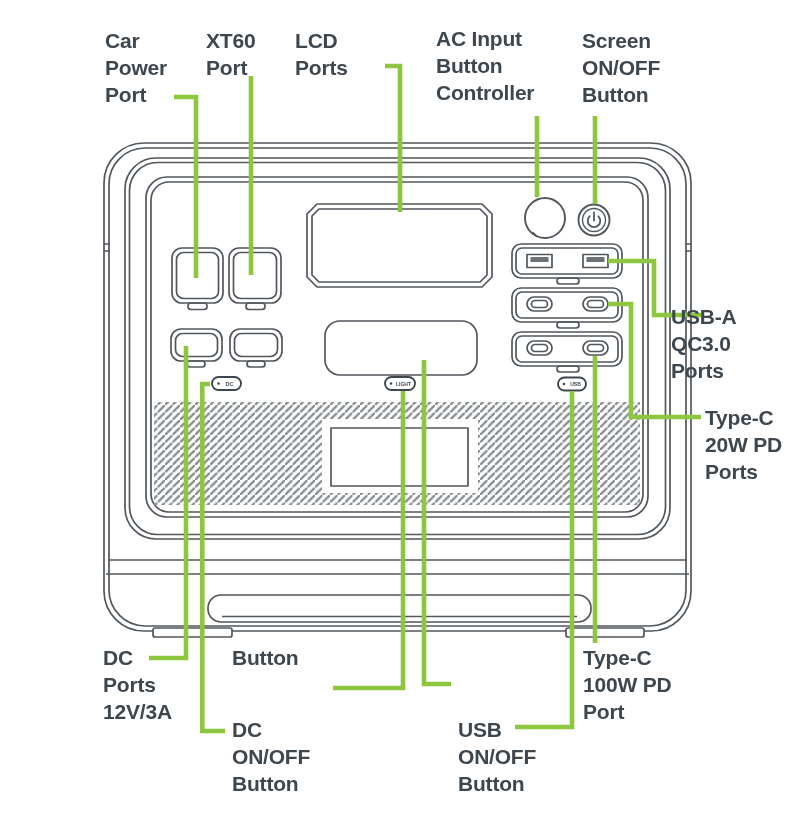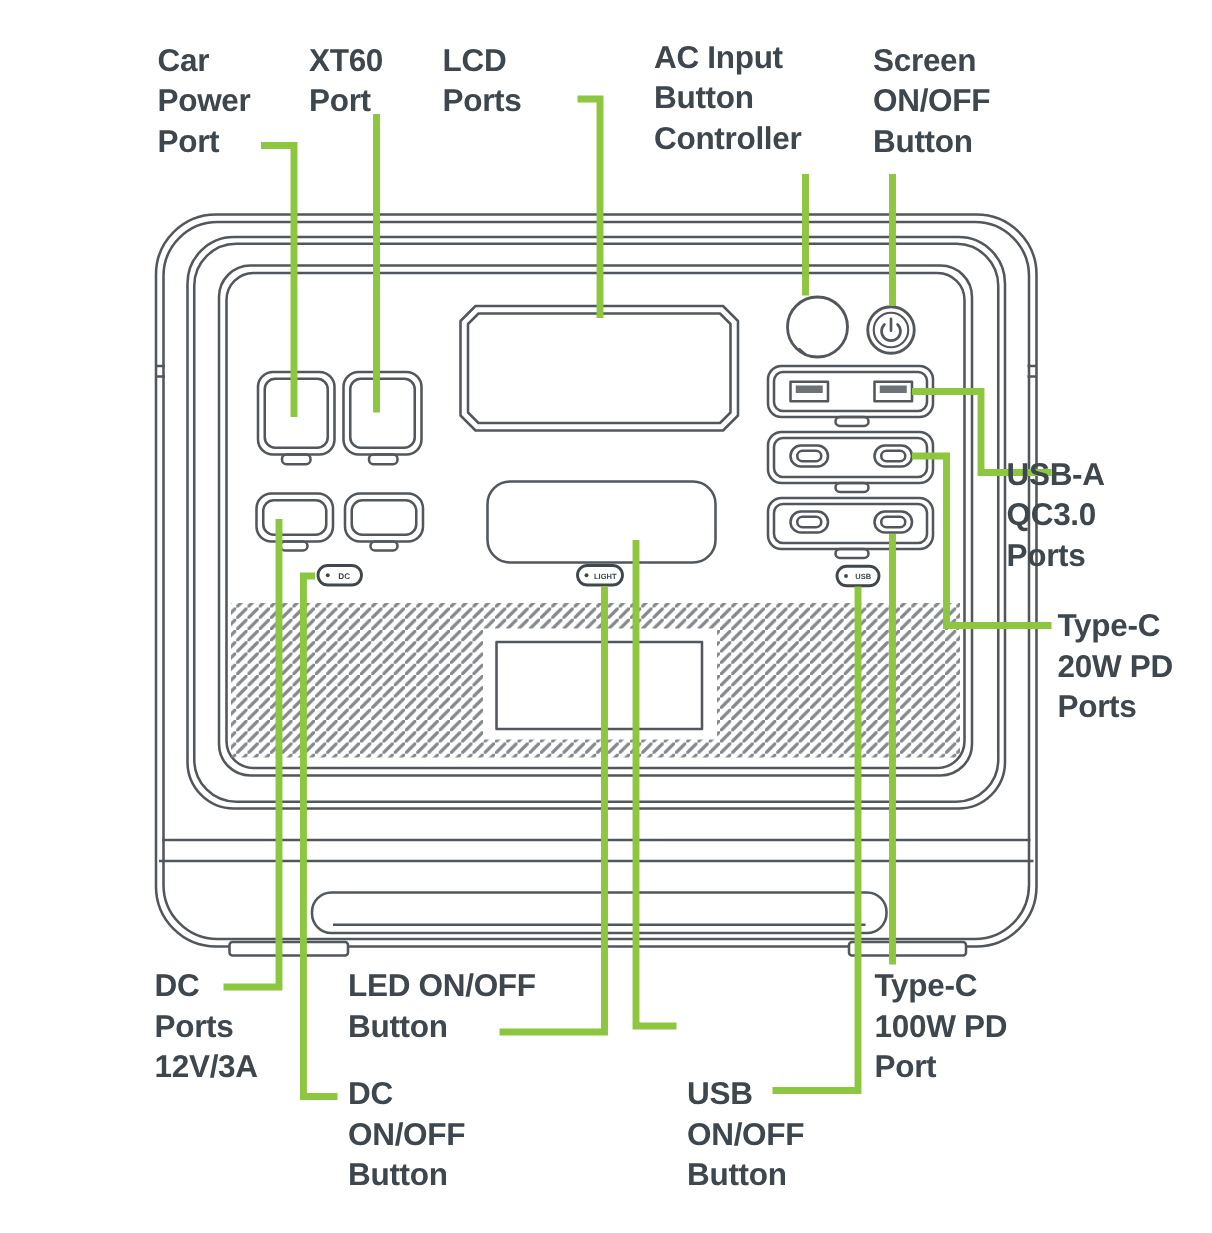--- a/index.html
+++ b/index.html
@@ -203,21 +203,20 @@
     <div>Ports</div>
   </div>
 
   <div class="lbl" style="left:103px;top:644px">
     <div>DC</div>
     <div>Ports</div>
     <div>12V/3A</div>
   </div>
 
   <div class="lbl" style="left:232px;top:644px">
-    <div>LED ON/OFF</div>
     <div>Button</div>
   </div>
 
 
   <div class="lbl" style="left:583px;top:644px">
     <div>Type-C</div>
     <div>100W PD</div>
     <div>Port</div>
   </div>
 

